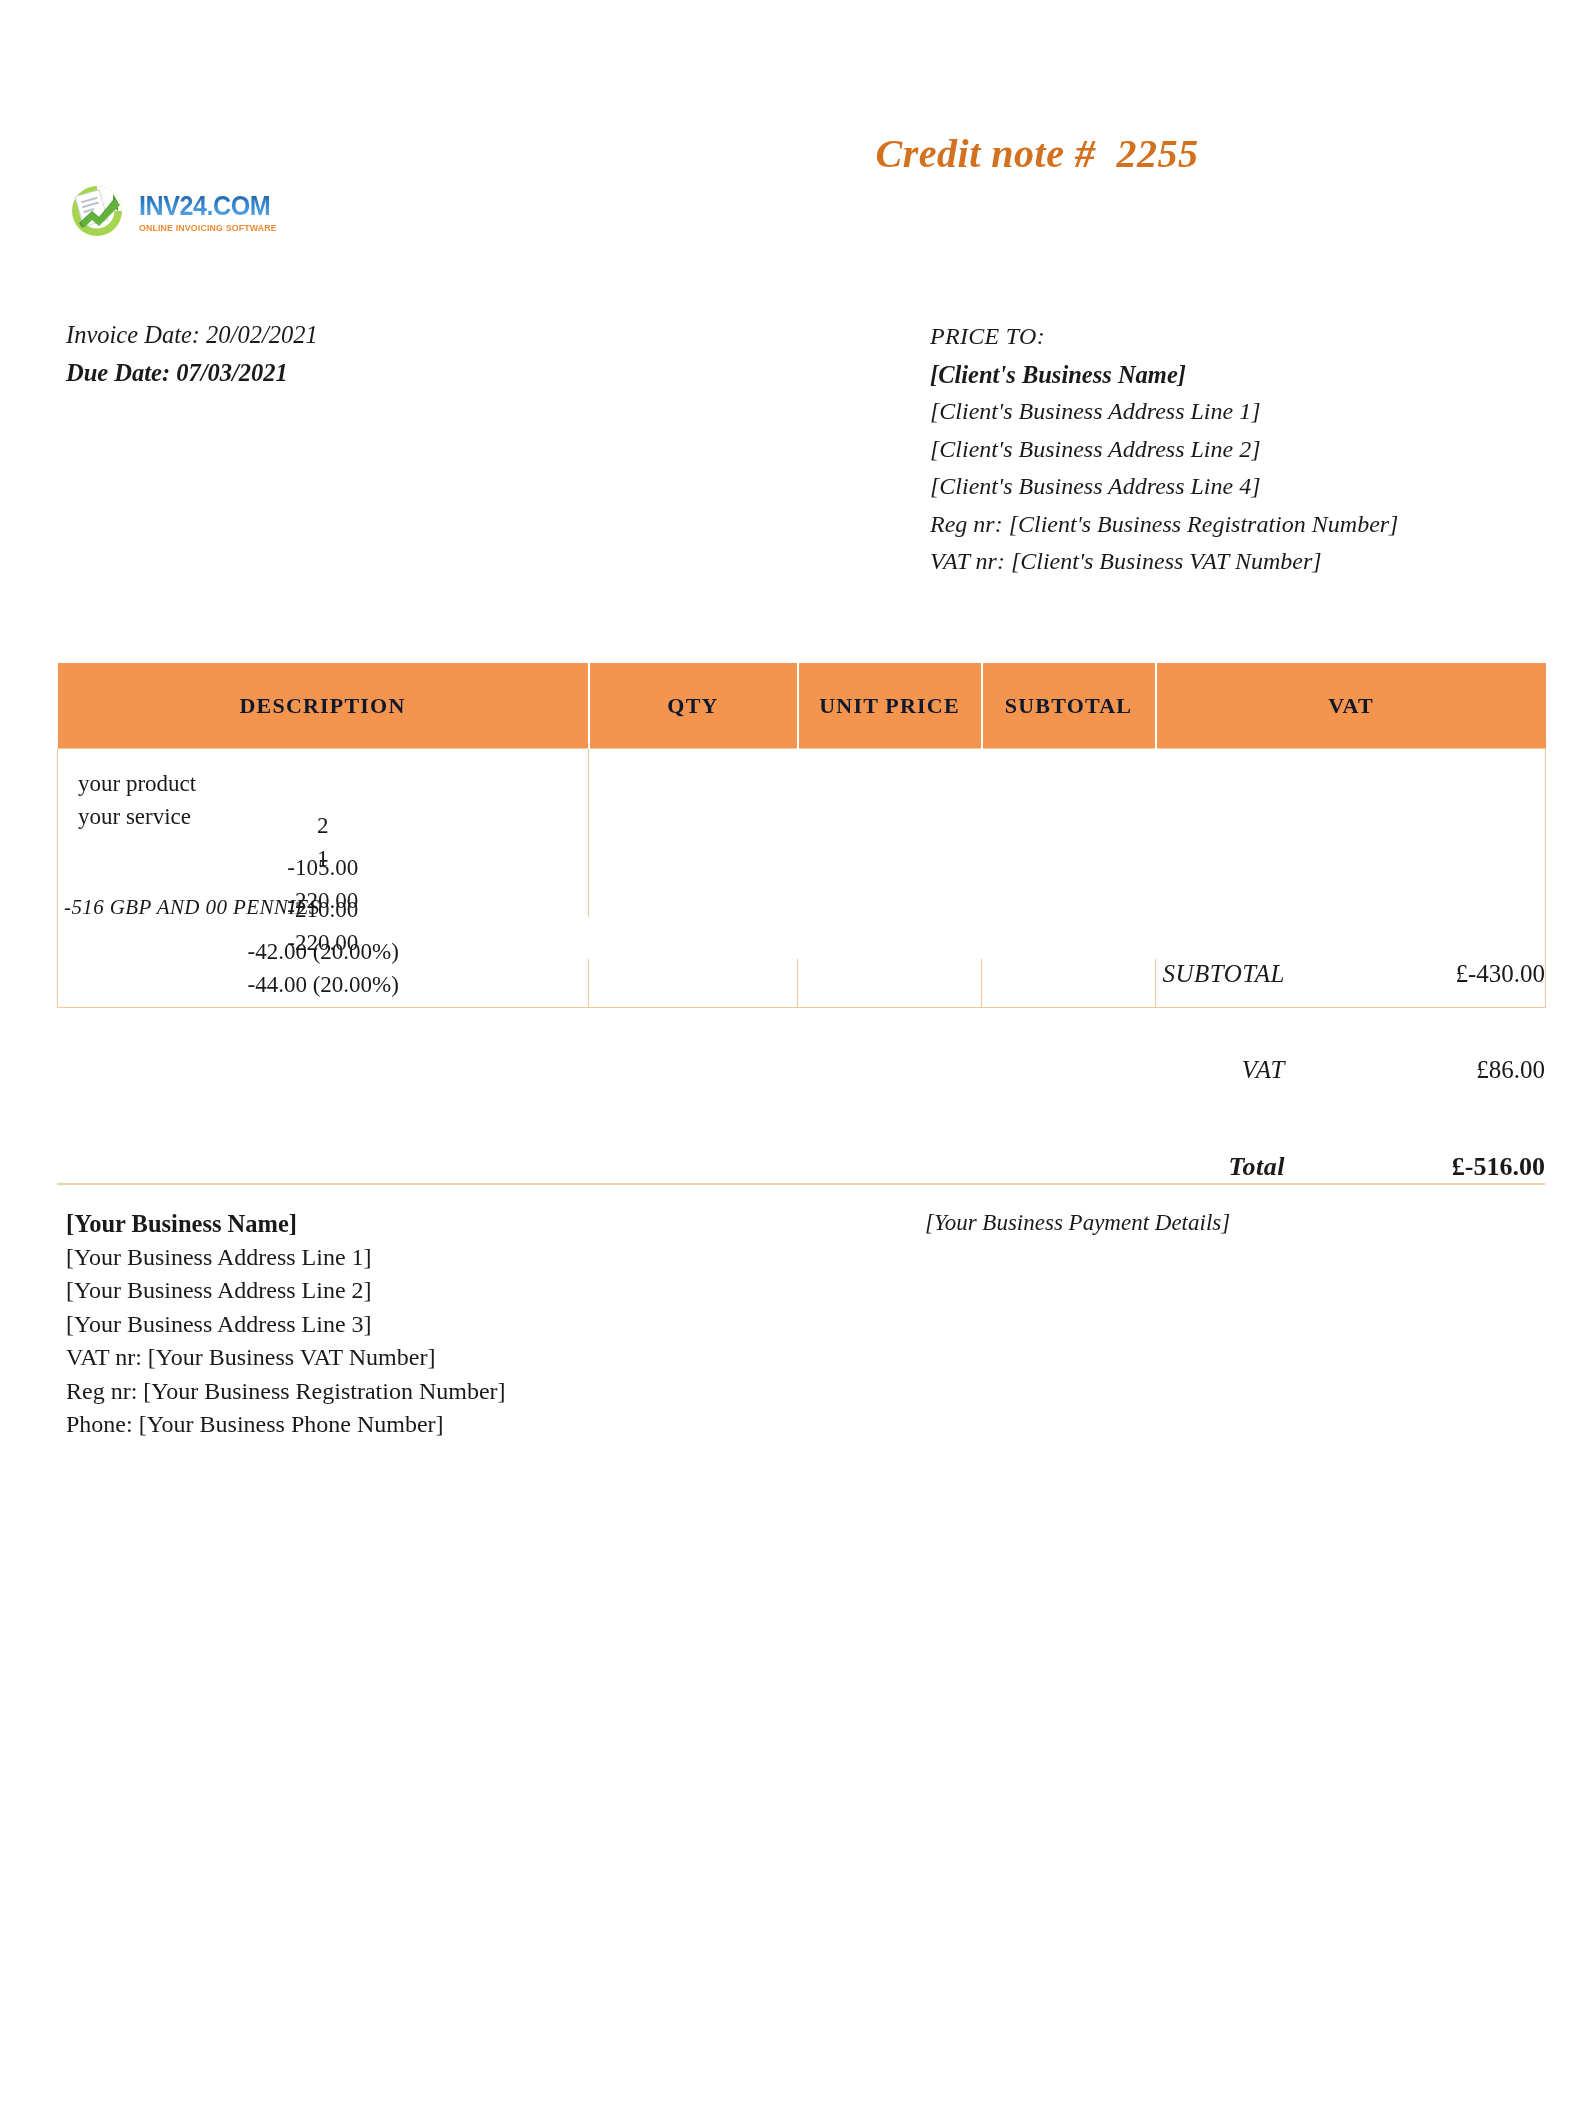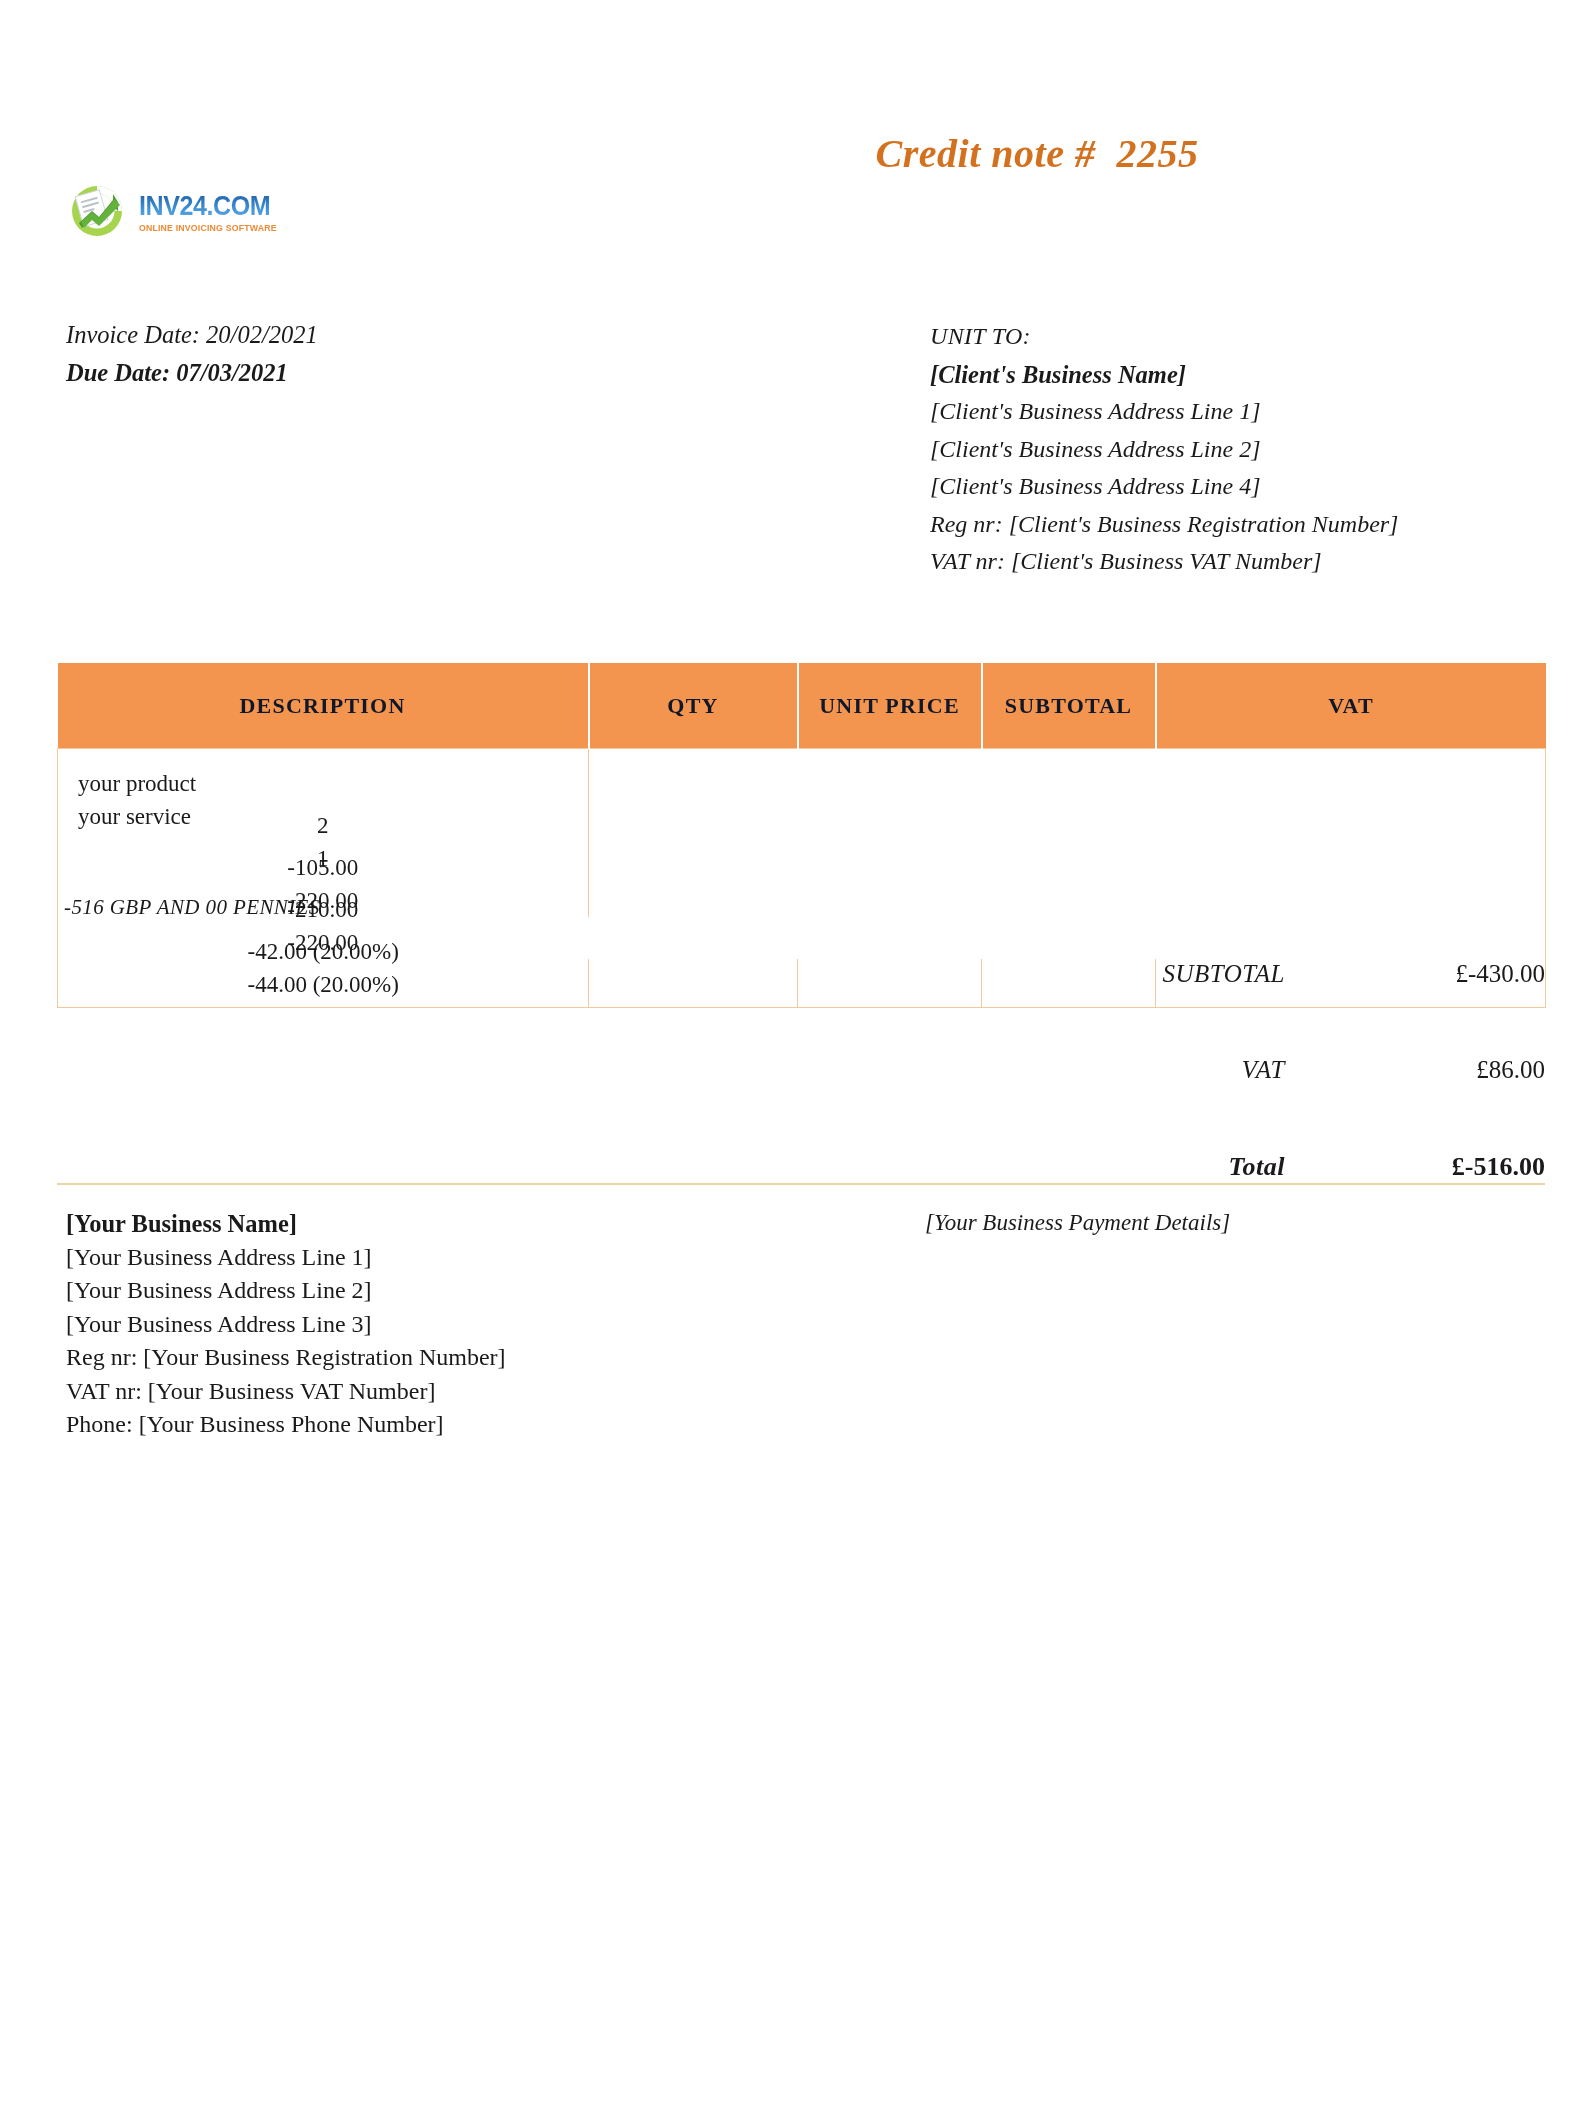--- a/index.html
+++ b/index.html
@@ -271,21 +271,21 @@
 
     <div class="doc-title">Credit note #  2255</div>
   </div>
 
   <div class="meta">
     <div class="inv">Invoice Date: 20/02/2021</div>
     <div class="due">Due Date: 07/03/2021</div>
   </div>
 
   <div class="billto">
-    <div class="bt-label">UNIT TO:</div>
+    <div class="bt-label">PRICE TO:</div>
     <div class="bt-name">[Client's Business Name]</div>
     <div>[Client's Business Address Line 1]</div>
     <div>[Client's Business Address Line 2]</div>
     <div>[Client's Business Address Line 4]</div>
     <div>Reg nr: [Client's Business Registration Number]</div>
     <div>VAT nr: [Client's Business VAT Number]</div>
   </div>
 
   <div class="items">
     <table>
@@ -346,20 +346,20 @@
     </div>
   </div>
 
   <div class="divider"></div>
 
   <div class="footer-left">
     <div class="fl-name">[Your Business Name]</div>
     <div>[Your Business Address Line 1]</div>
     <div>[Your Business Address Line 2]</div>
     <div>[Your Business Address Line 3]</div>
+    <div>VAT nr: [Your Business VAT Number]</div>
     <div>Reg nr: [Your Business Registration Number]</div>
-    <div>VAT nr: [Your Business VAT Number]</div>
     <div>Phone: [Your Business Phone Number]</div>
   </div>
 
   <div class="footer-right">[Your Business Payment Details]</div>
 
 </div>
 
 </body></html>

